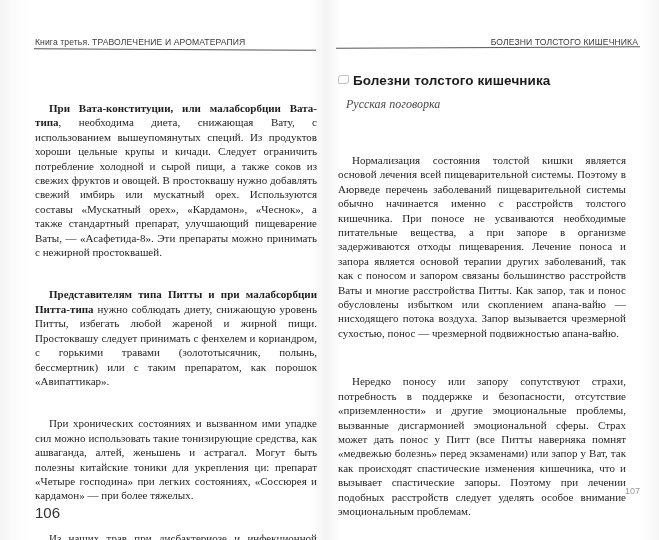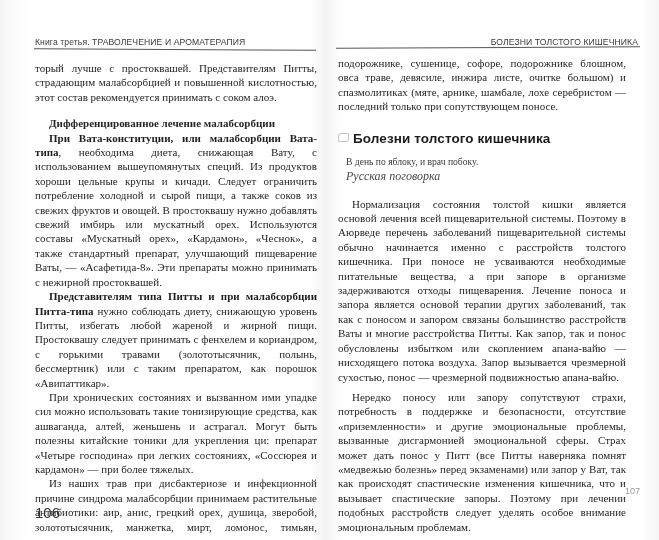--- a/index.html
+++ b/index.html
@@ -55,21 +55,21 @@
       text-align: justify;
       color: #262626;
     }
     .page-left .text-block { left: 35px; width: 282px; }
     .page-right .text-block { left: 8px; width: 288px; }
 
     p {
       margin: 0;
       text-indent: 0;
     }
-    p.indent { text-indent: 14px; }
+    p.indent { text-indent: 14px; margin-top: 28px; }
     .gap { height: 12px; }
     .gap-sm { height: 3px; }
     b { font-weight: bold; color: #1e1e1e; }
 
     .subhead {
       font-weight: bold;
       text-indent: 14px;
     }
 
     .chapter-title {
@@ -118,43 +118,39 @@
 </head>
 <body>
 
 <div class="spread">
 
   <div class="page page-left">
     <div class="running-head">Книга третья. ТРАВОЛЕЧЕНИЕ И АРОМАТЕРАПИЯ</div>
     <div class="head-rule"></div>
 
     <div class="text-block" style="top:61px;">
-      <p>торый лучше с простоквашей. Представителям Питты, страдающим малабсорбцией и повышенной кислотностью, этот состав рекомендуется принимать с соком алоэ.</p>
       <div class="gap"></div>
-      <p class="subhead">Дифференцированное лечение малабсорбции</p>
       <p class="indent"><b>При Вата-конституции, или малабсорбции Вата-типа</b><span>, необходима диета, снижающая Вату, с использованием вышеупомянутых специй. Из продуктов хороши цельные крупы и кичади. Следует ограничить потребление холодной и сырой пищи, а также соков из свежих фруктов и овощей. В простоквашу нужно добавлять свежий имбирь или мускатный орех. Используются составы «Мускатный орех», «Кардамон», «Чеснок», а также стандартный препарат, улучшающий пищеварение Ваты, — «Асафетида-8». Эти препараты можно принимать с нежирной простоквашей.</span></p>
       <p class="indent"><b>Представителям типа Питты и при малабсорбции Питта-типа</b><span> нужно соблюдать диету, снижающую уровень Питты, избегать любой жареной и жирной пищи. Простоквашу следует принимать с фенхелем и кориандром, с горькими травами (золототысячник, полынь, бессмертник) или с таким препаратом, как порошок «Авипаттикар».</span></p>
       <p class="indent">При хронических состояниях и вызванном ими упадке сил можно использовать такие тонизирующие средства, как ашваганда, алтей, женьшень и астрагал. Могут быть полезны китайские тоники для укрепления ци: препарат «Четыре господина» при легких состояниях, «Соссюрея и кардамон» — при более тяжелых.</p>
       <p class="indent">Из наших трав при дисбактериозе и инфекционной причине синдрома малабсорбции принимаем растительные антибиотики: аир, анис, грецкий орех, душица, зверобой, золототысячник, манжетка, мирт, ломонос, тимьян, тысячелистник и т. д.</p>
 
     </div>
 
     <div class="folio">106</div>
   </div>
 
   <div class="page page-right">
     <div class="running-head">БОЛЕЗНИ ТОЛСТОГО КИШЕЧНИКА</div>
     <div class="head-rule"></div>
 
     <div class="text-block" style="top:56px;">
-      <p>подорожнике, сушенице, софоре, подорожнике блошном, овса траве, девясиле, инжира листе, очитке большом) и спазмолитиках (мяте, арнике, шамбале, лохе серебристом — последний только при сопутствующем поносе.</p>
       <div style="height:16px;"></div>
       <div class="chapter-title"><span class="chapter-icon"></span><span>Болезни толстого кишечника</span></div>
       <div style="height:7px;"></div>
-      <div class="epigraph">В день по яблоку, и врач побоку.</div>
       <div class="epigraph-source">Русская поговорка</div>
       <div style="height:14px;"></div>
       <p class="indent">Нормализация состояния толстой кишки является основой лечения всей пищеварительной системы. Поэтому в Аюрведе перечень заболеваний пищеварительной системы обычно начинается именно с расстройств толстого кишечника. При поносе не усваиваются необходимые питательные вещества, а при запоре в организме задерживаются отходы пищеварения. Лечение поноса и запора является основой терапии других заболеваний, так как с поносом и запором связаны большинство расстройств Ваты и многие расстройства Питты. Как запор, так и понос обусловлены избытком или скоплением апана-вайю — нисходящего потока воздуха. Запор вызывается чрезмерной сухостью, понос — чрезмерной подвижностью апана-вайю.</p>
       <div class="gap-sm"></div>
       <div class="gap-sm"></div>
       <p class="indent">Нередко поносу или запору сопутствуют страхи, потребность в поддержке и безопасности, отсутствие «приземленности» и другие эмоциональные проблемы, вызванные дисгармонией эмоциональной сферы. Страх может дать понос у Питт (все Питты наверняка помнят «медвежью болезнь» перед экзаменами) или запор у Ват, так как происходят спастические изменения кишечника, что и вызывает спастические запоры. Поэтому при лечении подобных расстройств следует уделять особое внимание эмоциональным проблемам.</p>
     </div>
 
     <div class="folio">107</div>
   </div>

